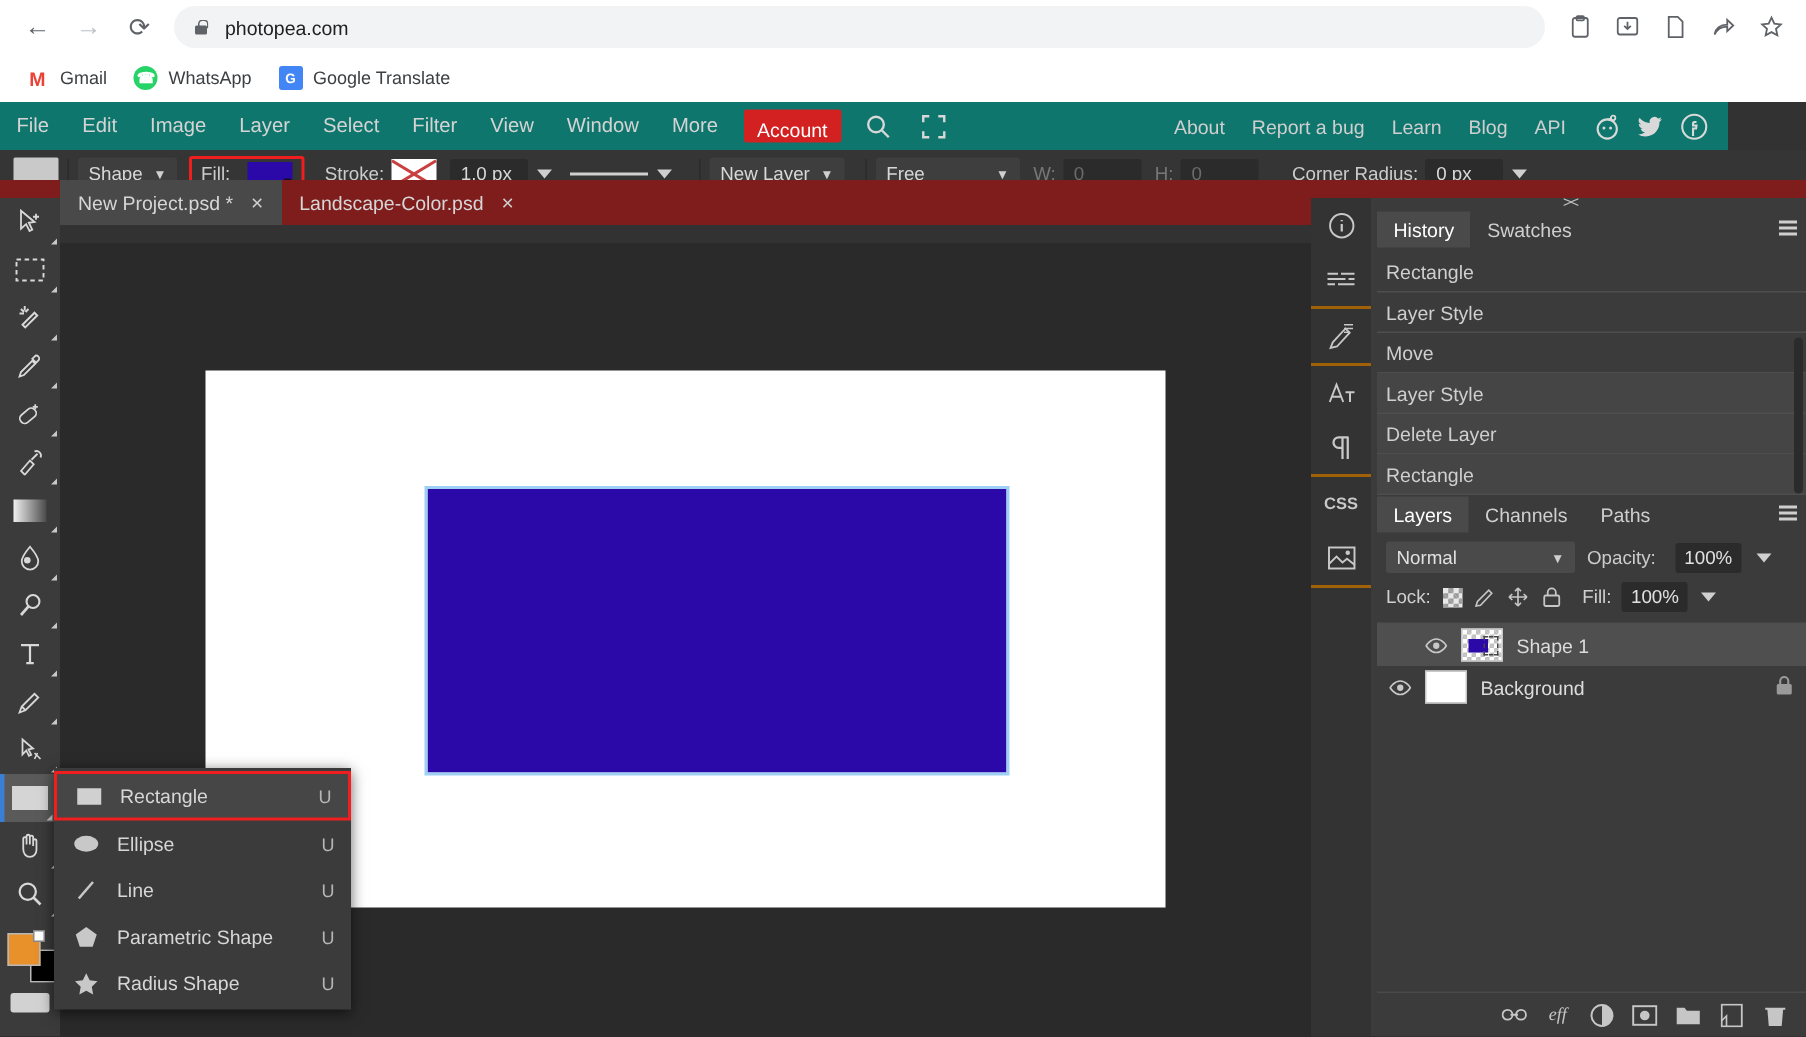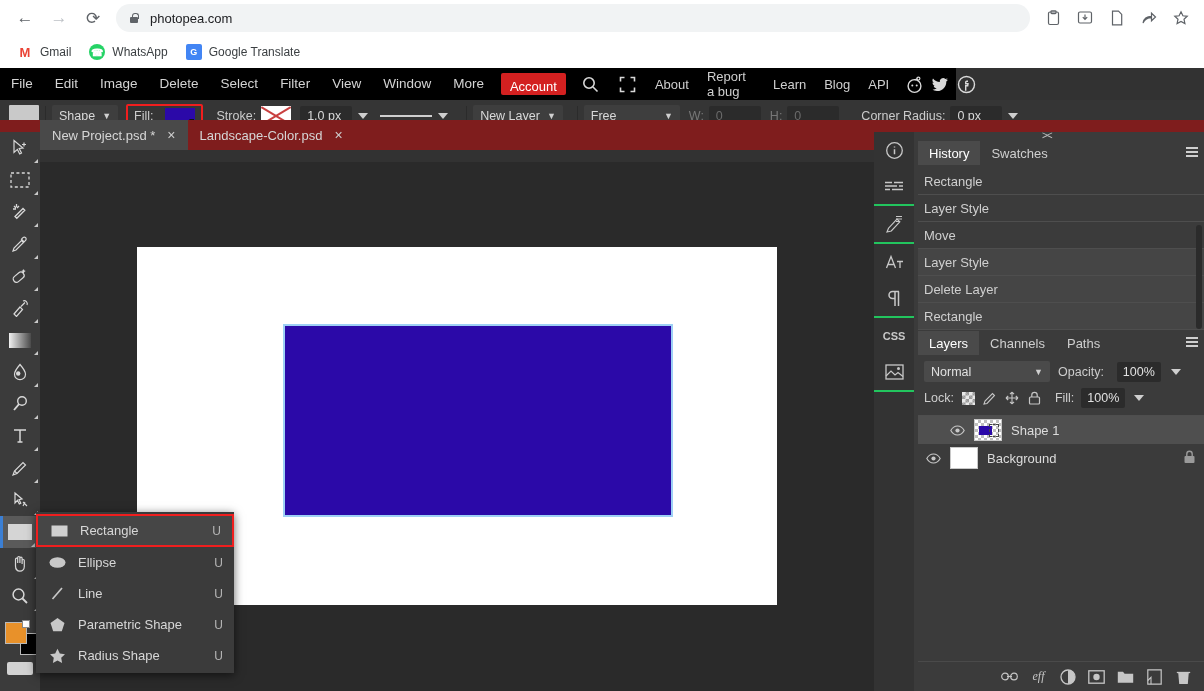--- a/index.html
+++ b/index.html
@@ -36,21 +36,21 @@
              align-items:center; padding-left:10px; gap:4px; background:#fff; }
   .bm { display:flex; align-items:center; gap:7px; padding:3px 7px; border-radius:4px;
         font-size:12px; color:#3c4043; }
   .bm-ico { width:16px; height:16px; display:flex; align-items:center; justify-content:center;
             font-size:11px; font-weight:bold; border-radius:2px; }
   .ico-gmail { color:#EA4335; font-size:13px; }
   .ico-wa { background:#25D366; color:#fff; border-radius:50%; font-size:10px; }
   .ico-gt { background:#4285F4; color:#fff; font-size:9px; border-radius:2px; }
 
   
-  .menubar { position:absolute; left:0; top:68px; width:956px; height:32px; background:#000000;
+  .menubar { position:absolute; left:0; top:68px; width:1152px; height:32px; background:#0f766e;
              display:flex; align-items:center; }
   .mi { padding:0 11px; height:32px; line-height:32px; color:#d4d4d4; font-size:13.5px; }
   .mi.account { background:#d32020; color:#fff; padding:3px 9px; height:22px; line-height:22px;
                 margin:0 6px; border-radius:2px; font-size:13px; }
   .mi.icon { display:flex; align-items:center; justify-content:center; padding:0 10px; }
   .menu-right { margin-left:auto; display:flex; align-items:center; padding-right:12px; }
   .mr { padding:0 9px; color:#cfcfcf; font-size:13px; }
   .soc { width:22px; height:22px; margin-left:7px; display:flex; align-items:center;
          justify-content:center; color:#d9d9d9; }
 
@@ -118,21 +118,21 @@
             box-shadow:0 2px 9px rgba(0,0,0,.6); z-index:40; padding:2px 0; }
   .fo-item { height:31px; display:flex; align-items:center; gap:11px; padding:0 11px;
              color:#d7d7d7; font-size:13px; position:relative; }
   .fo-item.sel { border:2px solid #f01e1e; background:#464646; height:33px; }
   .fo-ico { width:20px; display:flex; align-items:center; justify-content:center; color:#c5c5c5; }
   .fo-key { margin-left:auto; color:#b6b6b6; font-size:12px; }
 
   
   .rightcol { position:absolute; left:874px; top:132px; width:330px; height:559px; background:#3b3b3b; }
   .rail { position:absolute; left:0; top:0; width:40px; height:559px; background:#333333; }
-  .rail-grp { border-bottom:2px solid #22c55e; }
+  .rail-grp { border-bottom:2px solid #a16207; }
   .rail-ico { width:40px; height:36px; display:flex; align-items:center; justify-content:center;
               color:#c8c8c8; }
   .collapse-l { position:absolute; left:10px; top:-2px; color:#c0c0c0; font-size:10px; }
   .collapse-r { position:absolute; left:168px; top:-2px; color:#c0c0c0; font-size:10px; letter-spacing:-1px;}
 
   .panelA { position:absolute; left:44px; top:9px; width:286px; height:196px; background:#3b3b3b; }
   .ptabs { height:24px; display:flex; align-items:stretch; position:relative; }
   .ptab { padding:0 11px; display:flex; align-items:center; color:#cfcfcf; font-size:13px; }
   .ptab.active { background:#4a4a4a; color:#fff; }
   .phamb { position:absolute; right:4px; top:3px; width:16px; height:16px;
@@ -235,21 +235,21 @@
         <span class="bm-ico ico-gt">G</span>
         <span>Google Translate</span>
       </div>
     </div>
   </div>
 
   <div class="menubar">
     <div class="mi">File</div>
     <div class="mi">Edit</div>
     <div class="mi">Image</div>
-    <div class="mi">Delete</div>
+    <div class="mi">Layer</div>
     <div class="mi">Select</div>
     <div class="mi">Filter</div>
     <div class="mi">View</div>
     <div class="mi">Window</div>
     <div class="mi">More</div>
     <div class="mi account">Account</div>
     <div class="mi icon">
       <svg width="17" height="17" viewBox="0 0 17 17">
           <circle cx="7" cy="7" r="5.2" fill="none" stroke="#d8d8d8" stroke-width="1.6"></circle>
           <path d="M11 11l4.5 4.5" stroke="#d8d8d8" stroke-width="1.6"></path>

